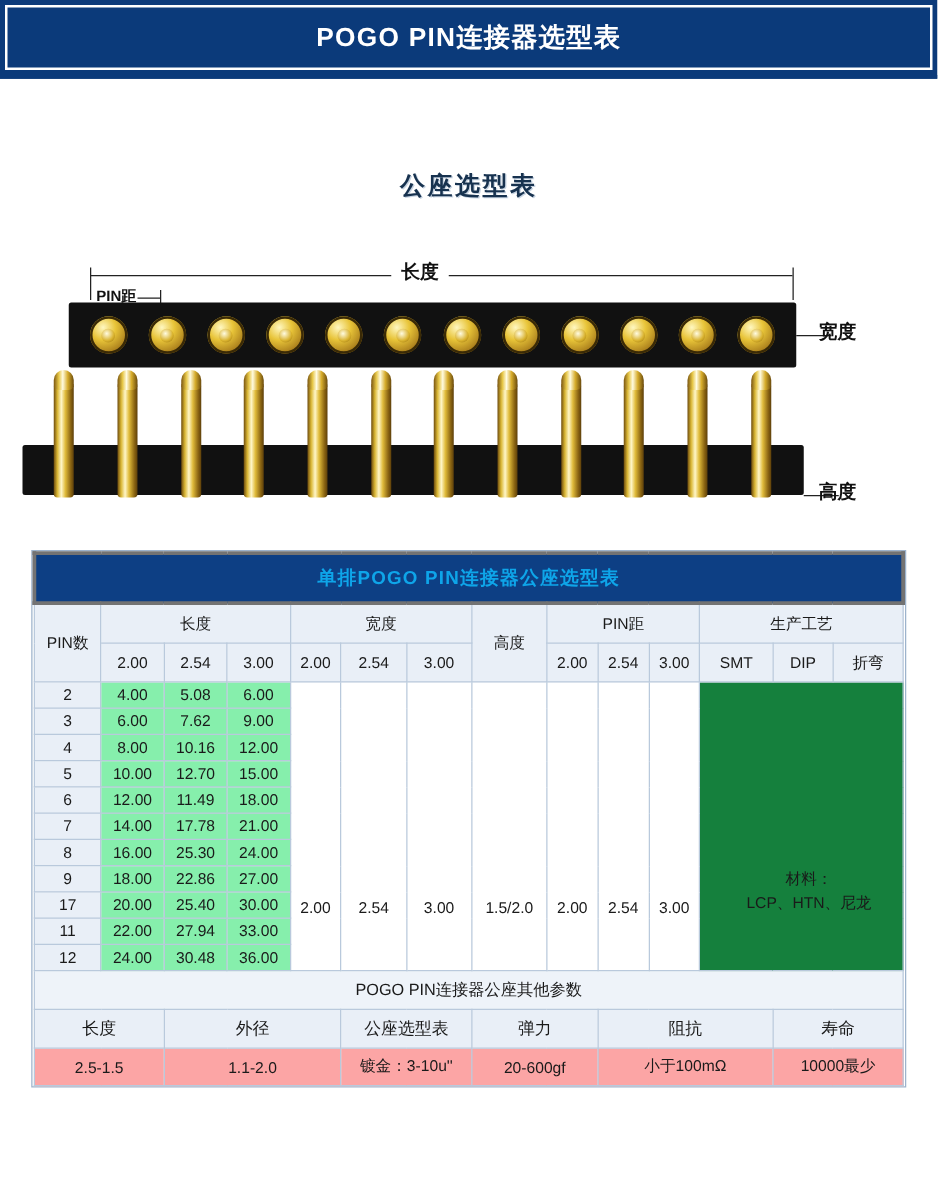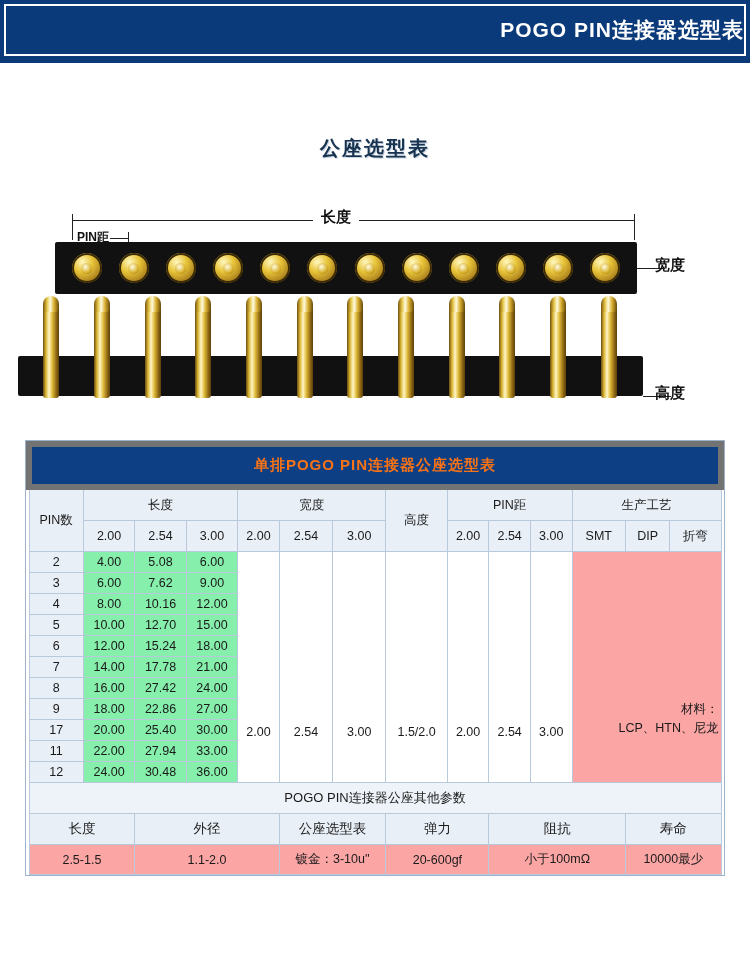--- a/index.html
+++ b/index.html
@@ -10,21 +10,21 @@
   }
   
   .header{
     height:60px;background:#0b3a7a;
     display:flex;align-items:center;justify-content:center;
     border-bottom:3px solid #0b3a7a;
   }
   .header-inner{
     width:calc(100% - 8px);height:52px;margin:0 auto;
     border:2px solid #ffffff;
-    display:flex;align-items:center;justify-content:flex-end;
+    display:flex;align-items:center;justify-content:center;
     box-sizing:border-box;
   }
   .header-title{
     color:#ffffff;font-size:21px;font-weight:bold;letter-spacing:1px;
   }
   
   .section-title-wrap{
     text-align:center;margin-top:72px;
   }
   .section-title{
@@ -99,29 +99,29 @@
   .height-lead{position:absolute;left:643px;top:212px;width:28px;height:1px;background:#222;}
   .height-label{position:absolute;left:655px;top:200px;font-size:15px;font-weight:bold;color:#111;}
   
   .table-wrap{
     position:absolute;left:25px;top:440px;width:700px;
     border:1px solid #9db3cc;box-sizing:border-box;
   }
   table{border-collapse:collapse;width:100%;font-size:12.5px;}
   td,th{border:1px solid #b9c9dc;text-align:center;padding:3px 2px;}
   .tbl-title{
-    background:#0d3f84;color:#f97316;font-size:15px;font-weight:bold;
-    padding:9px 0;border:6px solid #737373;letter-spacing:1px;
+    background:#0d3f84;color:#0ea5e9;font-size:15px;font-weight:bold;
+    padding:9px 0;border:3px solid #737373;letter-spacing:1px;
   }
   .hdr{background:#e9eff7;font-weight:normal;color:#1a1a1a;height:24px;}
   .sub{background:#e9eff7;height:24px;}
   .rowlbl{background:#e9eff7;}
   .datacell{background:#86efac;}
   .merged{background:#ffffff;vertical-align:middle;}
-  .material{background:#fca5a5;text-align:right;padding-left:2px;line-height:1.5;}
+  .material{background:#15803d;text-align:center;padding-left:14px;line-height:1.5;}
   .other-title{background:#eef3f9;font-size:13px;padding:6px 0;margin-left:44px;}
   .other-hdr{background:#e9eff7;font-size:13.5px;padding:6px 0;}
   .other-val{background:#fca5a5;font-size:12.5px;padding:6px 0;}
 </style>
 </head>
 <body>
 
 <div class="header">
   <div class="header-inner">
     <div class="header-title">POGO PIN连接器选型表</div>
@@ -277,33 +277,33 @@
         </tr>
         <tr>
           <td class="rowlbl">5</td>
           <td class="datacell">10.00</td>
           <td class="datacell">12.70</td>
           <td class="datacell">15.00</td>
         </tr>
         <tr>
           <td class="rowlbl">6</td>
           <td class="datacell">12.00</td>
-          <td class="datacell">15.24</td>
+          <td class="datacell">11.49</td>
           <td class="datacell">18.00</td>
         </tr>
         <tr>
           <td class="rowlbl">7</td>
           <td class="datacell">14.00</td>
           <td class="datacell">17.78</td>
           <td class="datacell">21.00</td>
         </tr>
         <tr>
           <td class="rowlbl">8</td>
           <td class="datacell">16.00</td>
-          <td class="datacell">27.42</td>
+          <td class="datacell">25.30</td>
           <td class="datacell">24.00</td>
         </tr>
         <tr>
           <td class="rowlbl">9</td>
           <td class="datacell">18.00</td>
           <td class="datacell">22.86</td>
           <td class="datacell">27.00</td>
         </tr>
         <tr>
           <td class="rowlbl">17</td>

